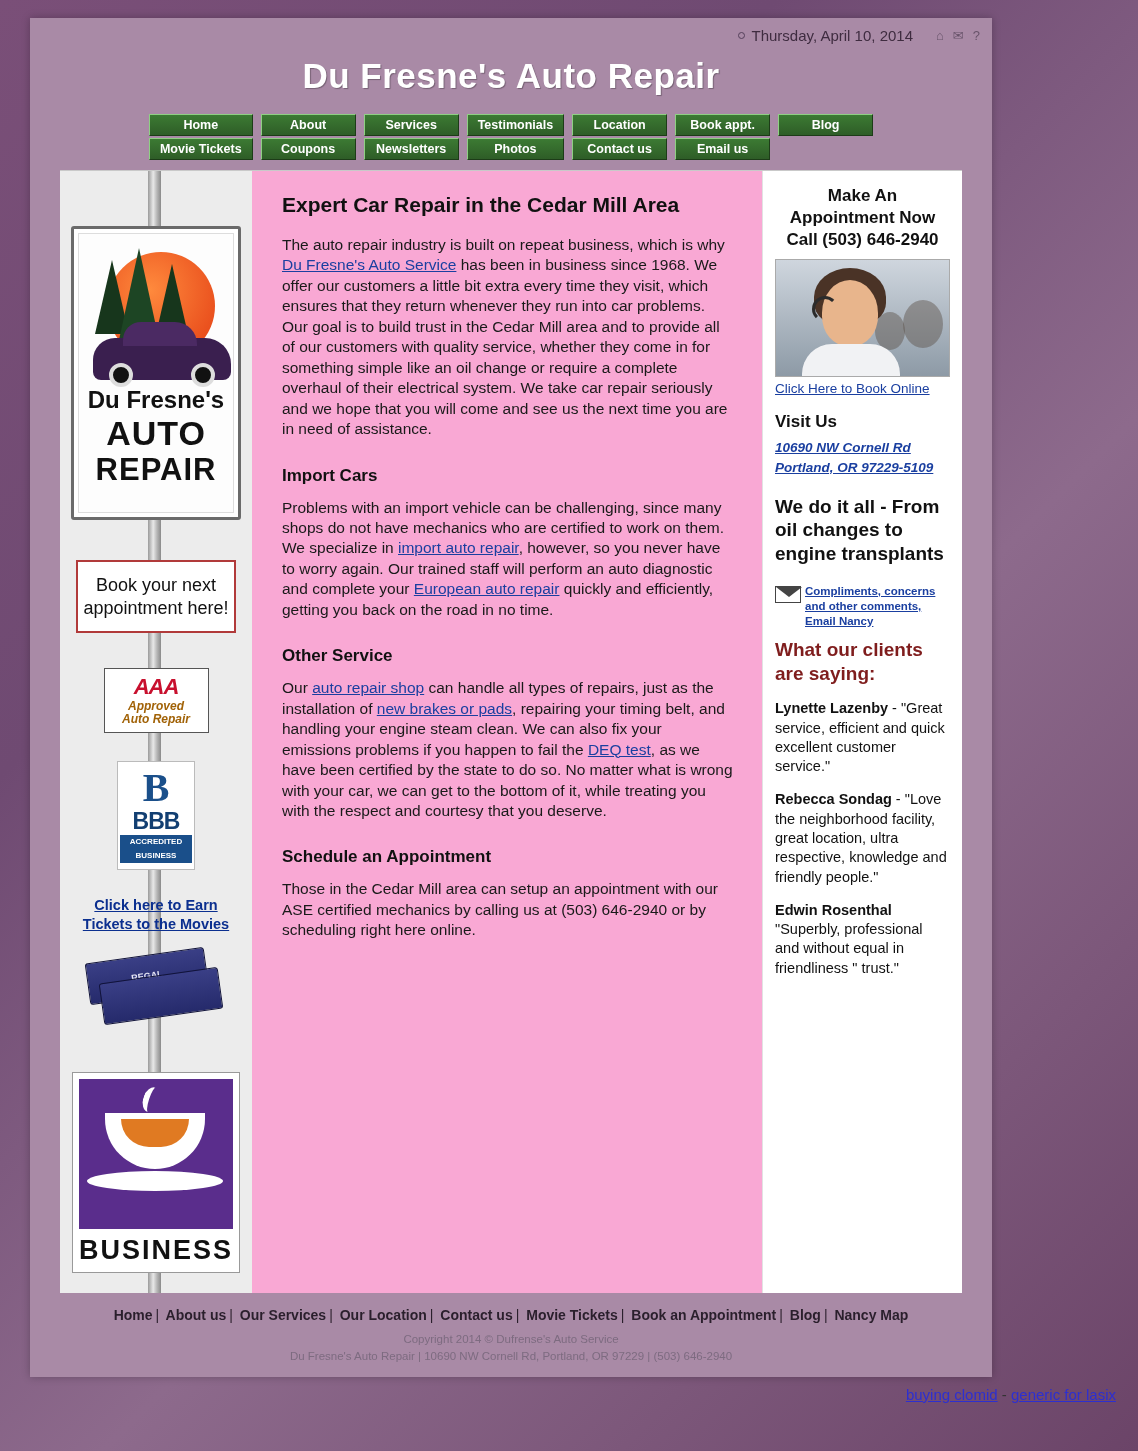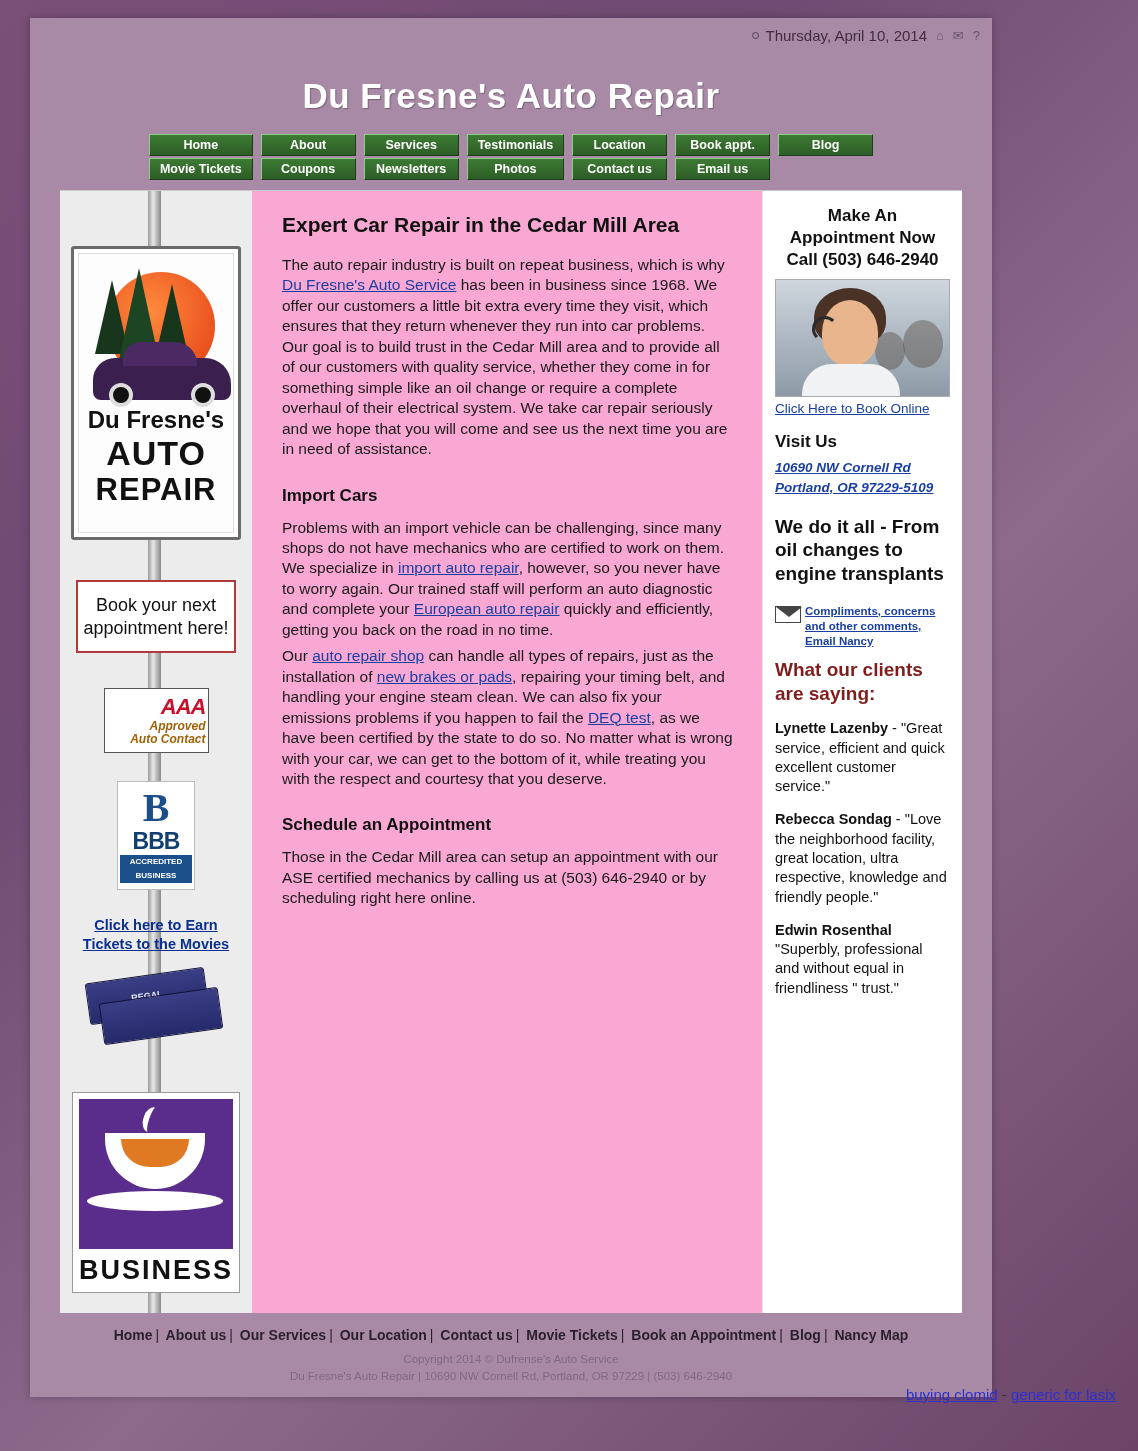--- a/index.html
+++ b/index.html
@@ -32,37 +32,36 @@
     font-size: 15px;
     color: #3f2c40;
   }
   .topbar .dot {
     width: 7px; height: 7px;
     border: 1px solid #54405a;
     border-radius: 50%;
     margin-right: 7px;
     background: transparent;
   }
-  .topbar .date { }
+  .topbar .date { margin-right: 14px; }
   .topbar .mini {
     margin-left: 9px;
     font-size: 13px;
     color: #5d4a60;
     opacity: .85;
   }
   
   .site-title {
     text-align: center;
     font-size: 35px;
     font-weight: bold;
     color: #ffffff;
     letter-spacing: .5px;
     padding: 4px 0 18px 0;
     text-shadow: 1px 1px 1px rgba(0,0,0,.3);
-    margin-top: 20px;
   }
   
   .nav {
     display: flex;
     justify-content: center;
     gap: 8px;
     padding-bottom: 10px;
   }
   .nav-col { display: flex; flex-direction: column; gap: 2px; }
   .nav-btn {
@@ -155,21 +154,21 @@
     text-align: center;
     font-size: 18px;
     color: #111;
     padding: 12px 4px;
     line-height: 1.25;
     cursor: pointer;
   }
   .aaa-box {
     width: 105px; margin: 35px auto 12px auto;
     background: #fff; border: 1px solid #555;
-    text-align: right; padding: 5px 2px 6px 2px;
+    text-align: center; padding: 5px 2px 6px 2px;
   }
   .aaa-logo { color: #c8102e; font-weight: bold; font-size: 22px; font-style: italic; letter-spacing:-1px;}
   .aaa-sub { font-size: 12px; font-style: italic; font-weight: bold; color:#a16207; line-height:1.1;}
   .bbb-box {
     width: 78px; margin: 28px auto 0 auto;
     background: #ffffff; border: 1px solid #bbb;
     text-align: center; padding: 6px 2px;
   }
   .bbb-mark {
     font-size: 40px; font-weight: bold; color:#1a4f8a; font-family:"Liberation Serif", serif; line-height:1;
@@ -382,21 +381,21 @@
               <div class="sign-txt2">AUTO</div>
               <div class="sign-txt3">REPAIR</div>
             </div>
           </div>
 
           <div class="book-box">Book your next appointment here!</div>
 
           <div class="aaa-box">
             <div class="aaa-logo">AAA</div>
             <div class="aaa-sub">Approved</div>
-            <div class="aaa-sub">Auto Contact</div>
+            <div class="aaa-sub">Auto Repair</div>
           </div>
 
           <div class="bbb-box">
             <div class="bbb-mark">B</div>
             <div class="bbb-word">BBB</div>
             <div class="bbb-acc">ACCREDITED</div>
             <div class="bbb-acc">BUSINESS</div>
           </div>
 
           <a class="movies-link">Click here to Earn Tickets to the Movies</a>
@@ -418,20 +417,21 @@
       </div>
 
       <div class="maincol">
         <h1>Expert Car Repair in the Cedar Mill Area</h1>
 
         <p><span>The auto repair industry is built on repeat business, which is why </span><a>Du Fresne's Auto Service</a><span> has been in business since 1968. We offer our customers a little bit extra every time they visit, which ensures that they return whenever they run into car problems. Our goal is to build trust in the Cedar Mill area and to provide all of our customers with quality service, whether they come in for something simple like an oil change or require a complete overhaul of their electrical system. We take car repair seriously and we hope that you will come and see us the next time you are in need of assistance.</span></p>
 
         <h2>Import Cars</h2>
         <p><span>Problems with an import vehicle can be challenging, since many shops do not have mechanics who are certified to work on them. We specialize in </span><a>import auto repair</a><span>, however, so you never have to worry again. Our trained staff will perform an auto diagnostic and complete your </span><a>European auto repair</a><span> quickly and efficiently, getting you back on the road in no time.</span></p>
 
+        <h2>Other Service</h2>
         <p><span>Our </span><a>auto repair shop</a><span> can handle all types of repairs, just as the installation of </span><a>new brakes or pads</a><span>, repairing your timing belt, and handling your engine steam clean. We can also fix your emissions problems if you happen to fail the </span><a>DEQ test</a><span>, as we have been certified by the state to do so. No matter what is wrong with your car, we can get to the bottom of it, while treating you with the respect and courtesy that you deserve.</span></p>
 
         <h2>Schedule an Appointment</h2>
         <p>Those in the Cedar Mill area can setup an appointment with our ASE certified mechanics by calling us at (503) 646-2940 or by scheduling right here online.</p>
       </div>
 
       <div class="rightcol">
         <div class="appt-head">Make An Appointment Now Call (503) 646-2940</div>
         <div class="agent-photo">
           <div class="blur1"></div>

